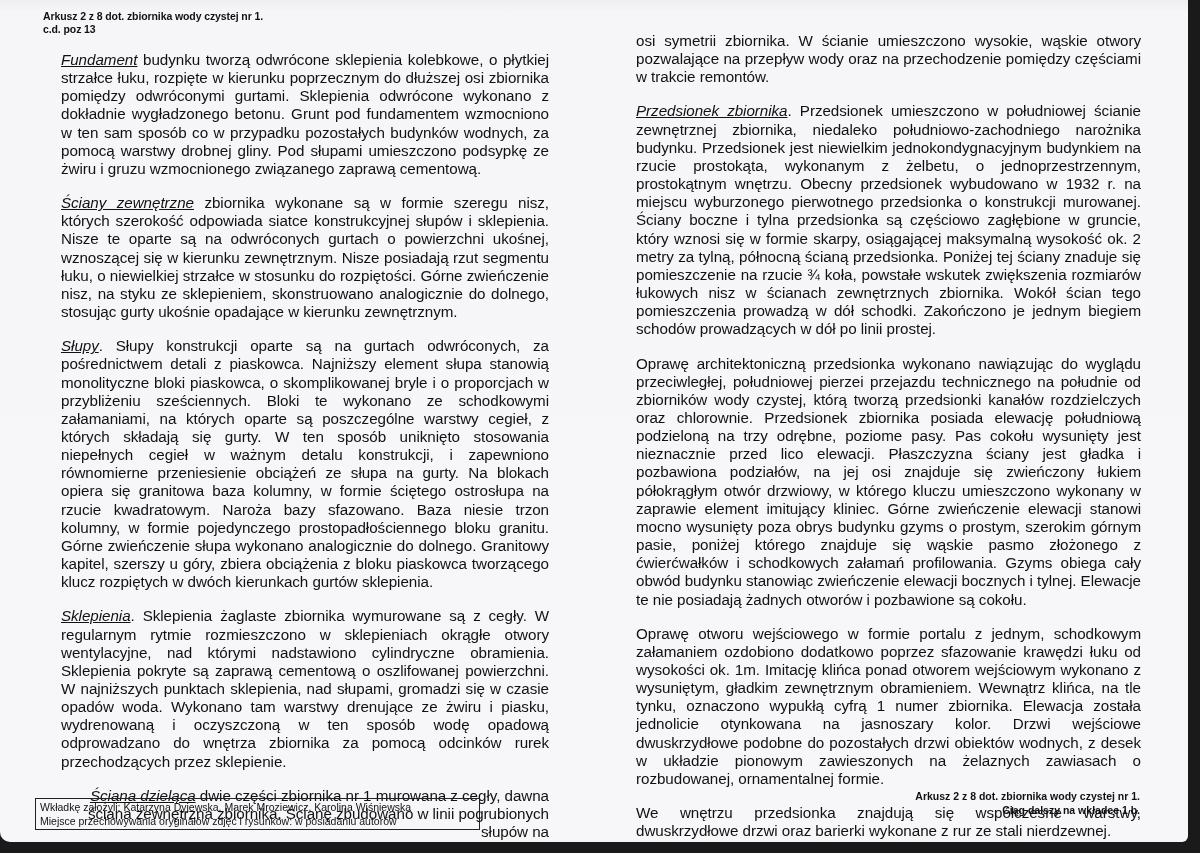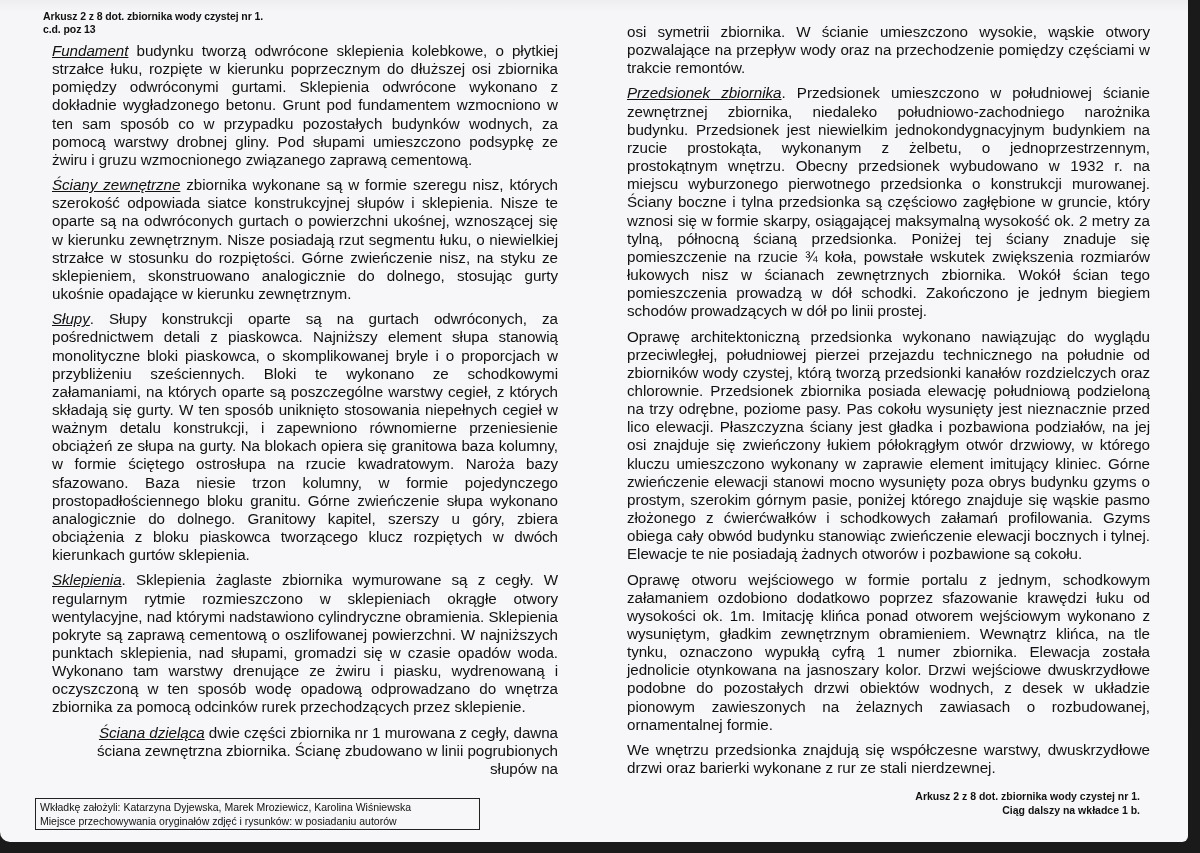--- a/index.html
+++ b/index.html
@@ -23,21 +23,21 @@
     letter-spacing: -0.1px;
   }
   .col {
     position: absolute;
     font-size: 15.2px; line-height: 18.15px;
     text-align: justify;
     letter-spacing: -0.05px;
   }
   .col-left { left: 45px; top: 35px; width: 520px; }
   .col-right { left: 620px; top: 16px; width: 537px; }
-  .col p { margin: 7px; }
+  .col p { margin: 16px; }
   .term { font-style: italic; text-decoration: underline; }
   .credits {
     position: absolute; left: 35px; top: 798px;
     width: 435px;
     border: 1.5px solid #222;
     padding: 1px 4px;
     font-size: 10.5px; font-weight: normal; line-height: 14px;
     white-space: nowrap;
   }
   .footer-right {

